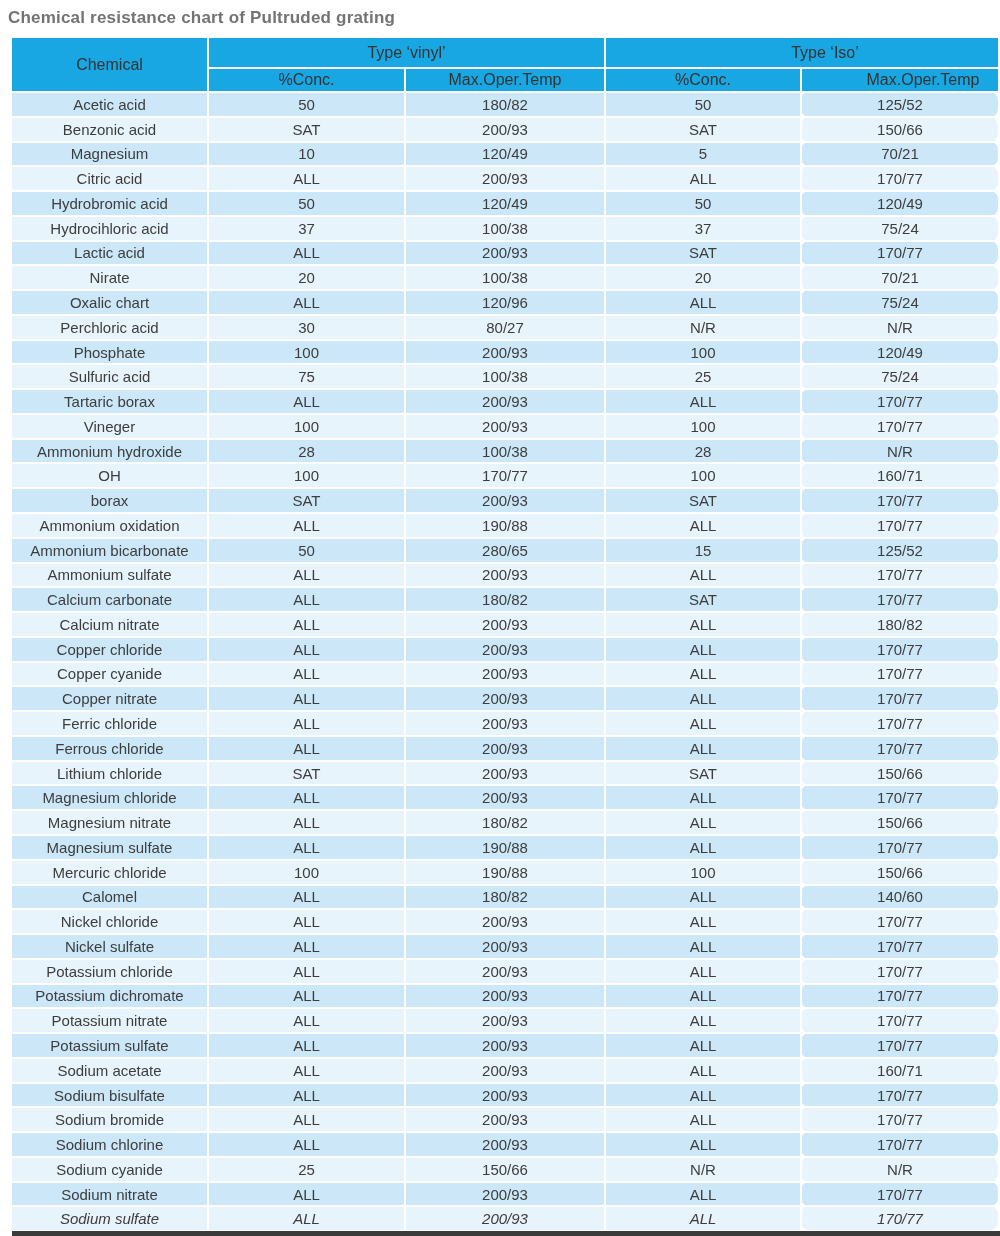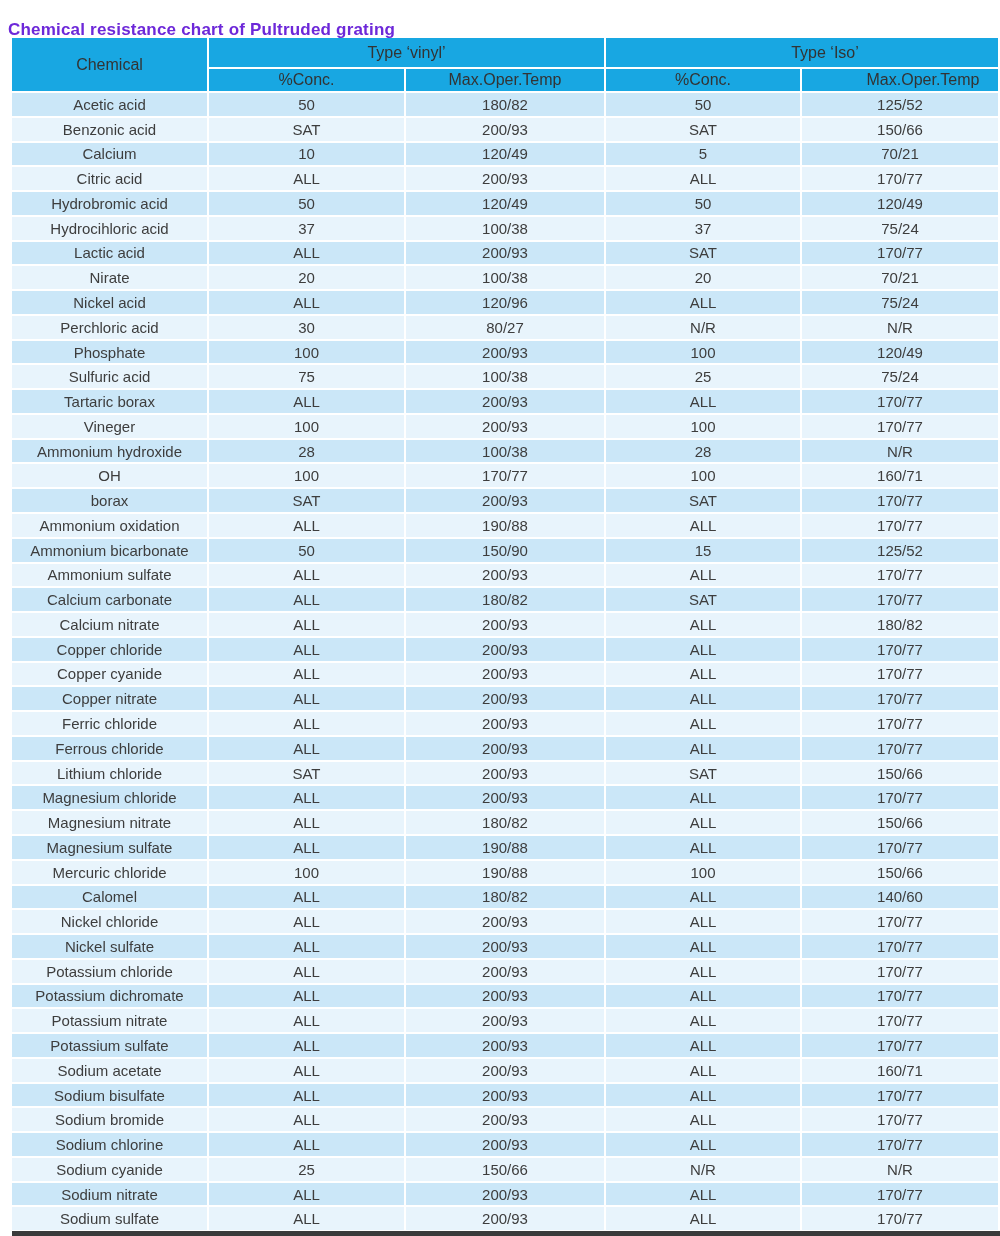--- a/index.html
+++ b/index.html
@@ -8,24 +8,24 @@
     position: relative;
     width: 1000px;
     height: 1236px;
     background: #ffffff;
     font-family: "Liberation Sans", sans-serif;
     overflow: hidden;
   }
   .page-title {
     position: absolute;
     left: 8px;
-    top: 20px;
+    top: 8px;
     font-size: 17px;
     font-weight: bold;
-    color: #6d28d9;
+    color: #737373;
     letter-spacing: 0.2px;
   }
   table.chem-table {
     position: absolute;
     left: 12px;
     top: 38px;
     width: 986px;
     height: 1192px;
     border-collapse: collapse;
     table-layout: fixed;
@@ -56,22 +56,22 @@
     text-align: center;
     vertical-align: middle;
     font-size: 15px;
     color: #3d3d3d;
     border: 2px solid #ffffff;
     padding: 0;
     white-space: nowrap;
     overflow: hidden;
   }
   table.chem-table tbody tr td:first-child { border-left: none; }
-  table.chem-table tbody tr td:last-child  { border-right: none; }
-  table.chem-table tbody tr:last-child td  { border-bottom: none; }
+  table.chem-table tbody tr td:last-child  { border-right: none; border-radius: 8px; }
+  table.chem-table tbody tr:last-child td  { border-bottom: none; font-style: italic; }
   table.chem-table tbody tr.odd  td { background: #CBE7F8; }
   table.chem-table tbody tr.even td { background: #E8F4FC; }
 
   .bottom-bar {
     position: absolute;
     left: 12px;
     bottom: 0;
     width: 988px;
     height: 5px;
     background: #3b3b3b;
@@ -114,21 +114,21 @@
           <td>125/52</td>
         </tr>
         <tr class="even">
           <td>Benzonic acid</td>
           <td>SAT</td>
           <td>200/93</td>
           <td>SAT</td>
           <td>150/66</td>
         </tr>
         <tr class="odd">
-          <td>Calcium</td>
+          <td>Magnesium</td>
           <td>10</td>
           <td>120/49</td>
           <td>5</td>
           <td>70/21</td>
         </tr>
         <tr class="even">
           <td>Citric acid</td>
           <td>ALL</td>
           <td>200/93</td>
           <td>ALL</td>
@@ -156,21 +156,21 @@
           <td>170/77</td>
         </tr>
         <tr class="even">
           <td>Nirate</td>
           <td>20</td>
           <td>100/38</td>
           <td>20</td>
           <td>70/21</td>
         </tr>
         <tr class="odd">
-          <td>Nickel acid</td>
+          <td>Oxalic chart</td>
           <td>ALL</td>
           <td>120/96</td>
           <td>ALL</td>
           <td>75/24</td>
         </tr>
         <tr class="even">
           <td>Perchloric acid</td>
           <td>30</td>
           <td>80/27</td>
           <td>N/R</td>
@@ -228,21 +228,21 @@
         <tr class="even">
           <td>Ammonium oxidation</td>
           <td>ALL</td>
           <td>190/88</td>
           <td>ALL</td>
           <td>170/77</td>
         </tr>
         <tr class="odd">
           <td>Ammonium bicarbonate</td>
           <td>50</td>
-          <td>150/90</td>
+          <td>280/65</td>
           <td>15</td>
           <td>125/52</td>
         </tr>
         <tr class="even">
           <td>Ammonium sulfate</td>
           <td>ALL</td>
           <td>200/93</td>
           <td>ALL</td>
           <td>170/77</td>
         </tr>

